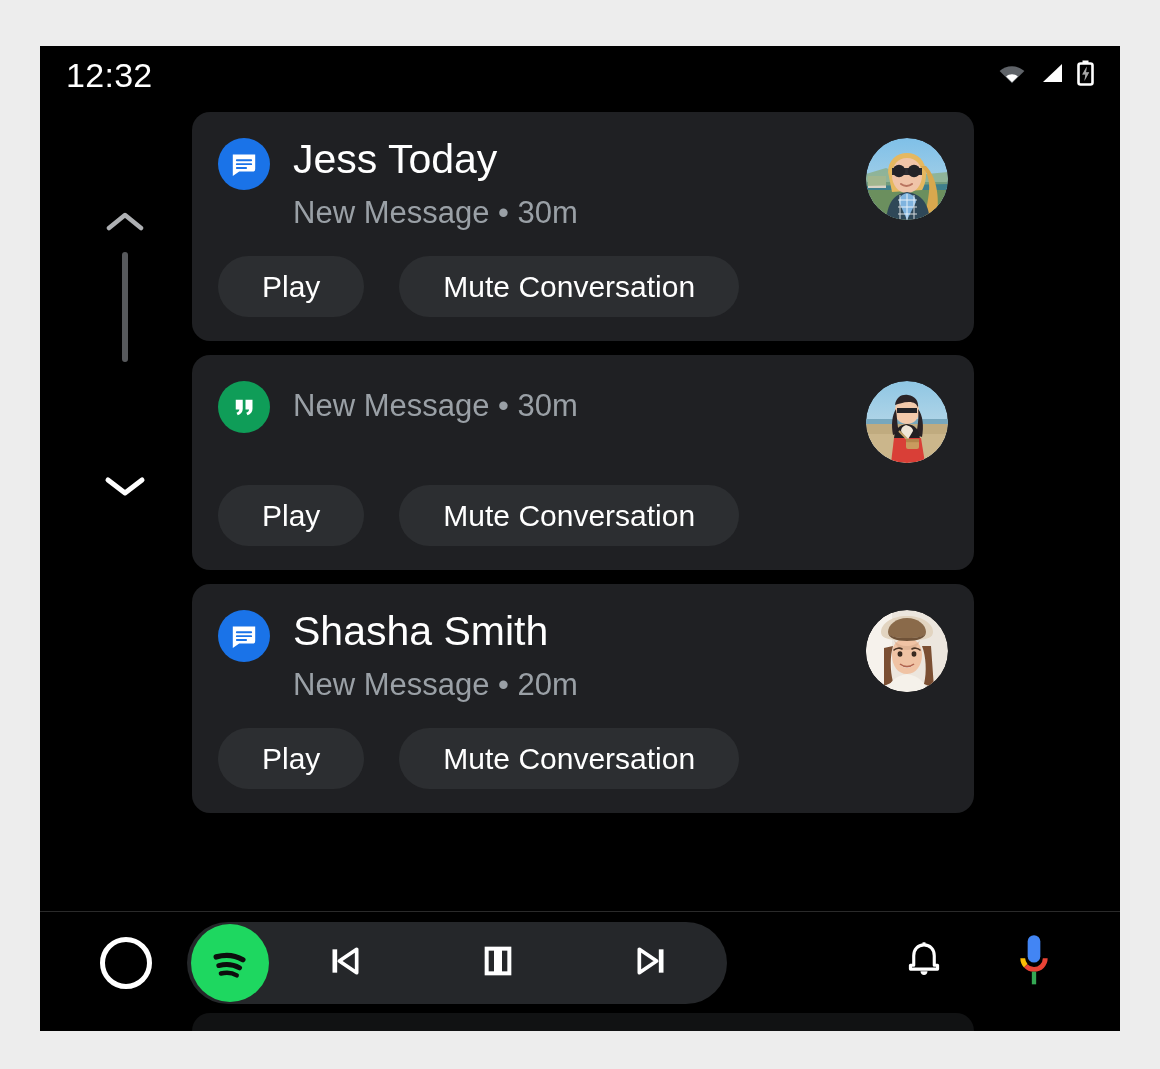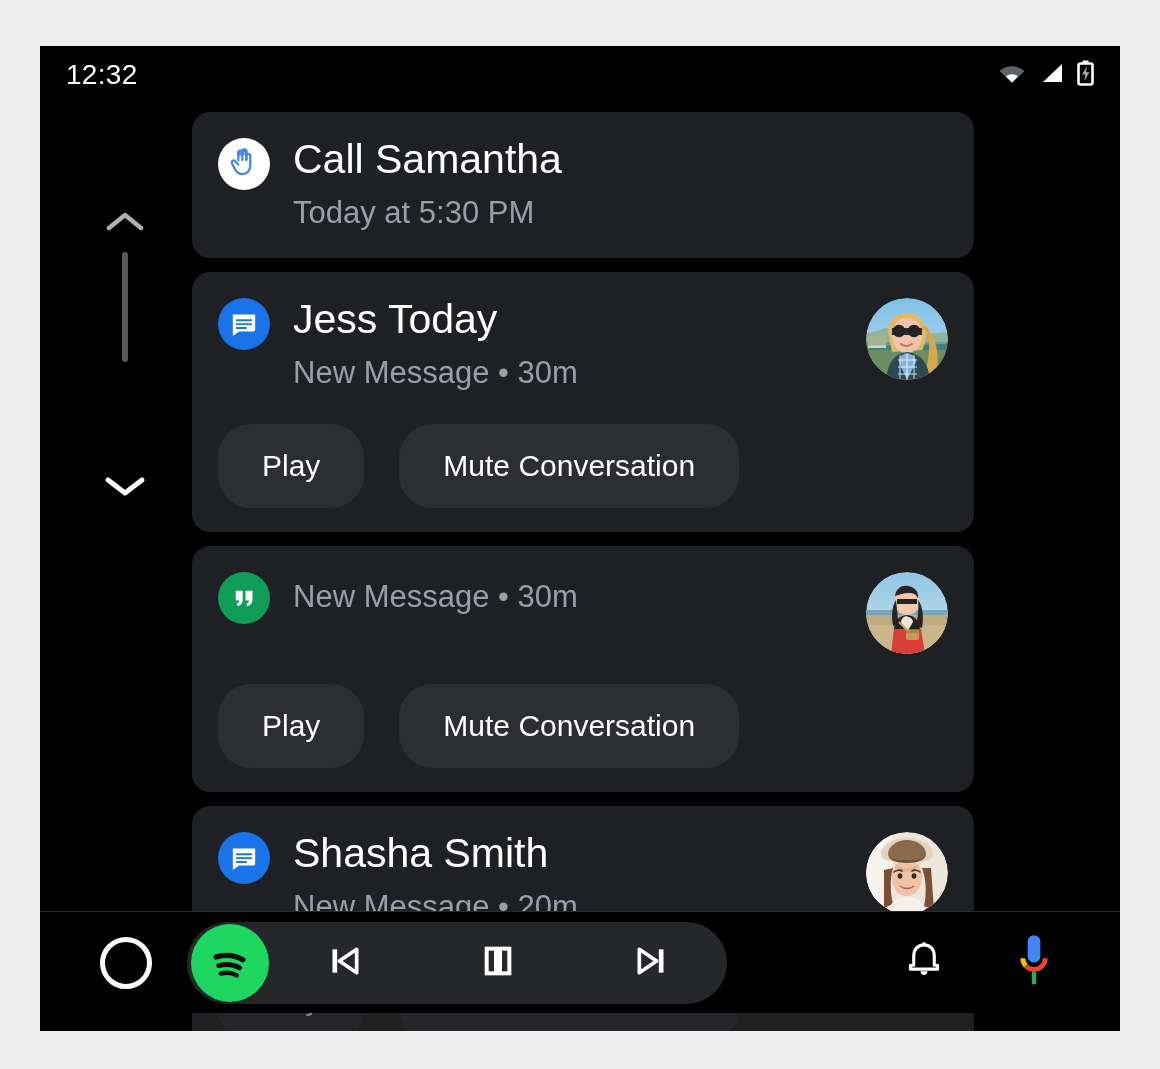--- a/index.html
+++ b/index.html
@@ -30,21 +30,21 @@
     left: 0; top: 0;
     width: 100%;
     height: 58px;
     display: flex;
     align-items: center;
     justify-content: space-between;
     padding: 0 26px 0 26px;
   }
   #status-clock {
     color: #ffffff;
-    font-size: 28px;
+    font-size: 34px;
     letter-spacing: 0.3px;
     line-height: 1;
   }
   #status-icons {
     display: flex;
     align-items: center;
     gap: 13px;
   }
   .status-icon { display: block; }
 
@@ -136,34 +136,33 @@
     position: relative;
   }
   .avatar svg { display: block; }
 
   .notif-actions {
     display: flex;
     gap: 35px;
     margin-top: 22px;
   }
   .action-btn {
-    height: 84px;
+    height: 61px;
     border: none;
     border-radius: 33px;
     background: #2c2e31;
     color: #ffffff;
     font-family: "Liberation Sans", sans-serif;
     font-size: 30px;
     padding: 0 44px;
     cursor: pointer;
     white-space: nowrap;
     display: flex;
     align-items: center;
     justify-content: center;
-    margin-top: 8px;
   }
 
   
   #nav-bar {
     position: absolute;
     left: 0;
     bottom: 18px;
     width: 100%;
     height: 102px;
     background: #000000;
@@ -280,36 +279,20 @@
     <div id="scroll-track"></div>
     <span id="scroll-down-chevron">
       <svg width="42" height="24" viewBox="0 0 42 24">
         <path d="M4 6l17 13L38 6" fill="none" stroke="#ffffff" stroke-width="5" stroke-linecap="round" stroke-linejoin="round"></path>
       </svg>
     </span>
   </div>
 
   <div id="notification-list">
 
-    <div class="notif-card">
-      <div class="notif-top">
-        <span class="app-badge badge-reminder">
-          <svg width="36" height="36" viewBox="0 0 24 24">
-            <path d="M8.2 9.6V5.4a1.35 1.35 0 0 1 2.7 0v4M10.9 9.2V4.6a1.35 1.35 0 0 1 2.7 0v4.6" fill="none" stroke="#4285f4" stroke-width="1.5" stroke-linecap="round"></path>
-            <path d="M13.6 9.4V6.6a1.3 1.3 0 0 1 2.6 0v6.2c0 3.3-2 5.9-5 5.9-2.6 0-4.4-1.5-5.3-3.4L4 11.6a1.3 1.3 0 0 1 2.1-1.5l2.1 2.3" fill="none" stroke="#4285f4" stroke-width="1.5" stroke-linecap="round" stroke-linejoin="round"></path>
-            <circle cx="9.5" cy="4.3" r="1.5" fill="none" stroke="#4285f4" stroke-width="1.3"></circle>
-            <circle cx="12.3" cy="3.6" r="1.5" fill="none" stroke="#4285f4" stroke-width="1.3"></circle>
-          </svg>
-        </span>
-        <div class="notif-text">
-          <div class="notif-title">Call Samantha</div>
-          <div class="notif-sub">Today at 5:30 PM</div>
-        </div>
-      </div>
-    </div>
 
     <div class="notif-card">
       <div class="notif-top">
         <span class="app-badge badge-messages">
           <svg width="32" height="32" viewBox="0 0 24 24">
             <path d="M3.6 4.8h16.8v10.9a2 2 0 0 1-2 2H8.4L3.6 21z" fill="#ffffff"></path>
             <g stroke="#1a73e8" stroke-width="1.35" stroke-linecap="round">
               <line x1="6.6" y1="9.2" x2="17.4" y2="9.2"></line>
               <line x1="6.6" y1="12.1" x2="17.4" y2="12.1"></line>
               <line x1="6.6" y1="15.0" x2="13.6" y2="15.0"></line>

